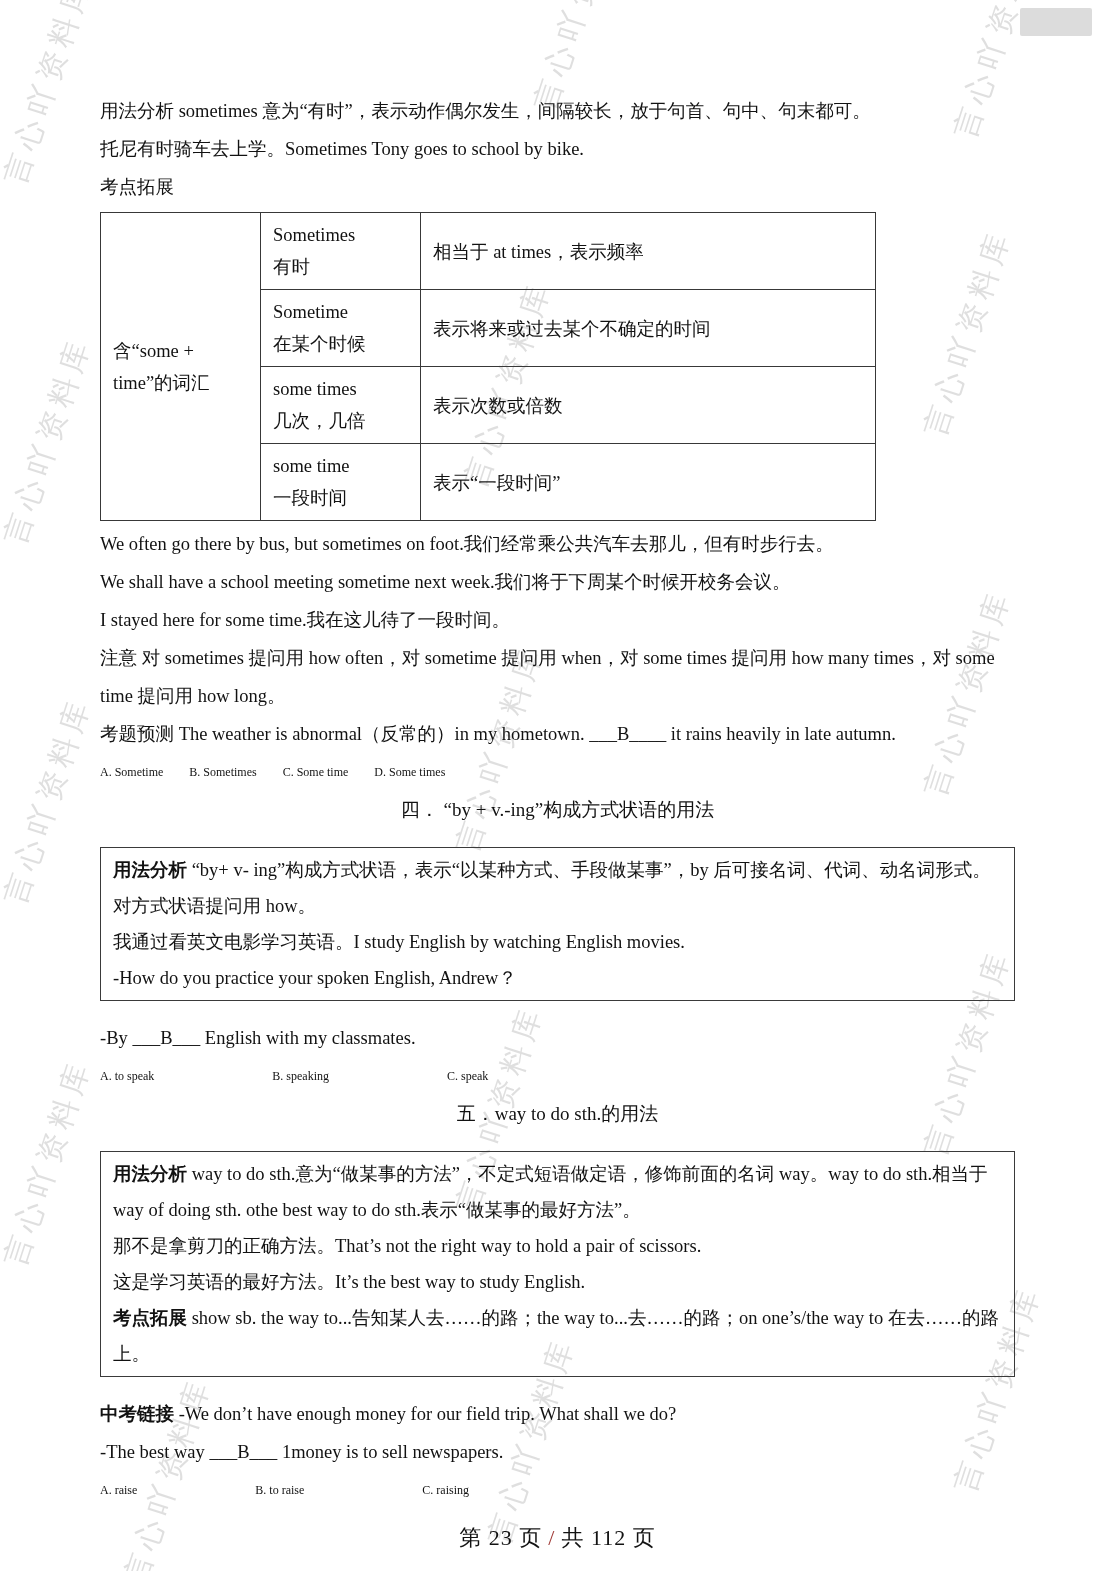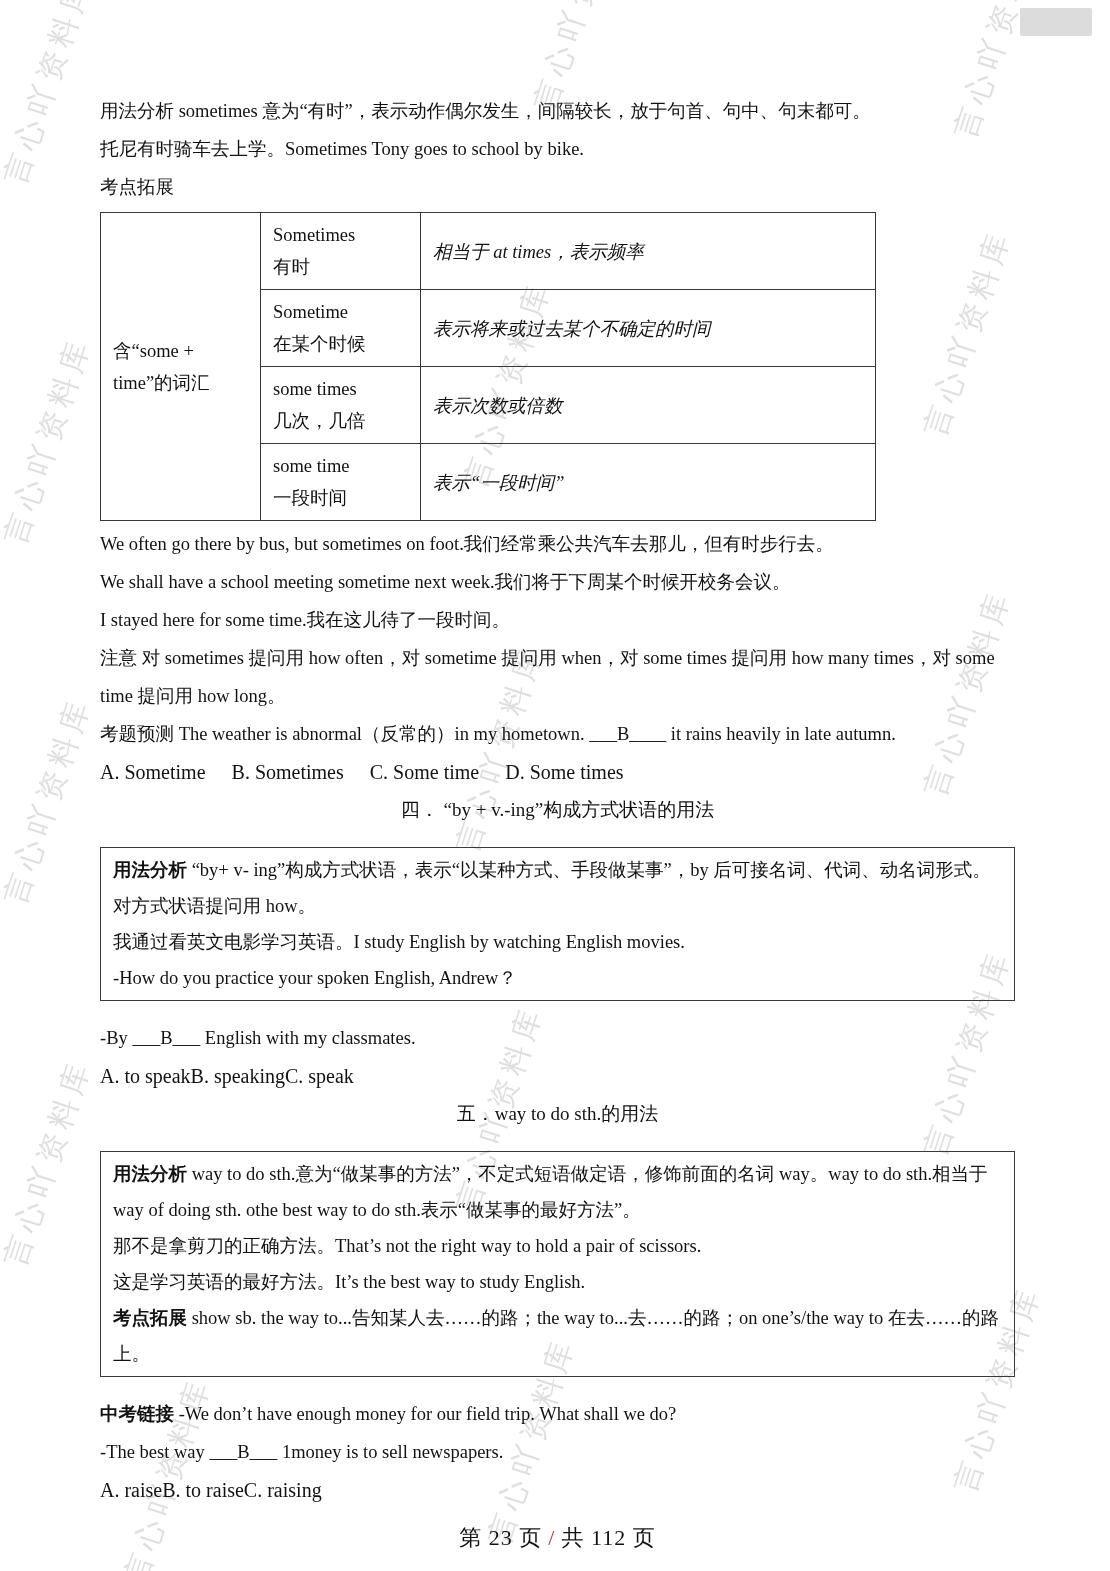--- a/index.html
+++ b/index.html
@@ -46,39 +46,39 @@
   }
   .gram-table td {
     border:1.5px solid #383838;
     padding:6px 12px;
     font-size:18.5px;
     vertical-align:middle;
     height:71px;
   }
   .col-label { width:160px; line-height:32px; }
   .col-term  { width:160px; line-height:32px; }
-  .col-desc  { width:455px;font-style:italic; }
+  .col-desc  { width:455px; }
 
   .section-heading {
     text-align:center;
     font-weight:normal;
     font-size:19px;
     line-height:38px;
   }
 
   .box {
     border:1.5px solid #3a3a3a;
     padding:4px 12px;
     margin:18px 0;
   }
   .box .para { line-height:36px; }
 
-  .options { display:flex; font-size:20px; line-height:38px; }
+  .options { display:flex; font-size:12px; line-height:38px; }
   .options-narrow { gap:26px; }
-  .options-wide   { }
+  .options-wide   { gap:118px; }
 
   .footer {
     text-align:center;
     font-size:22px;
     margin-top:14px;
     font-family:Liberation Serif, serif;
     letter-spacing:1px;
   }
   .footer .sep { color:#a03a36; padding:0 6px; }
 </style>

